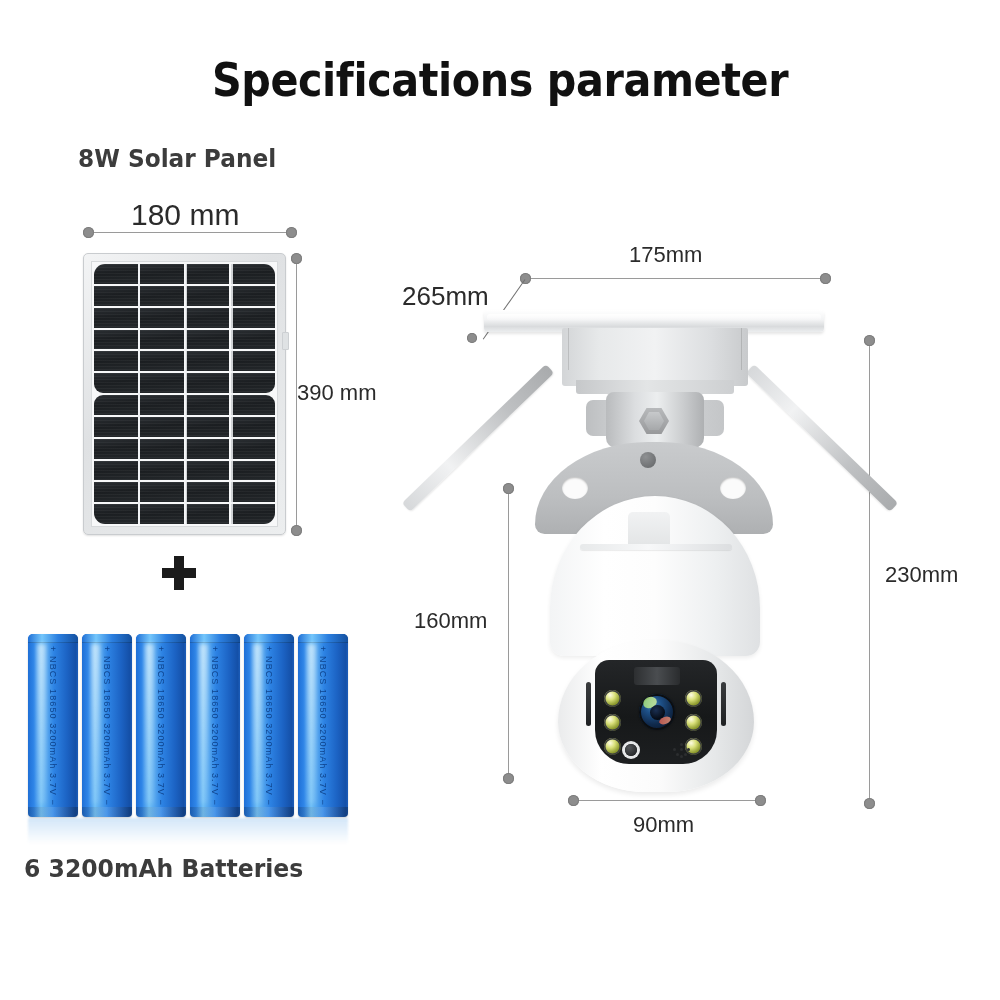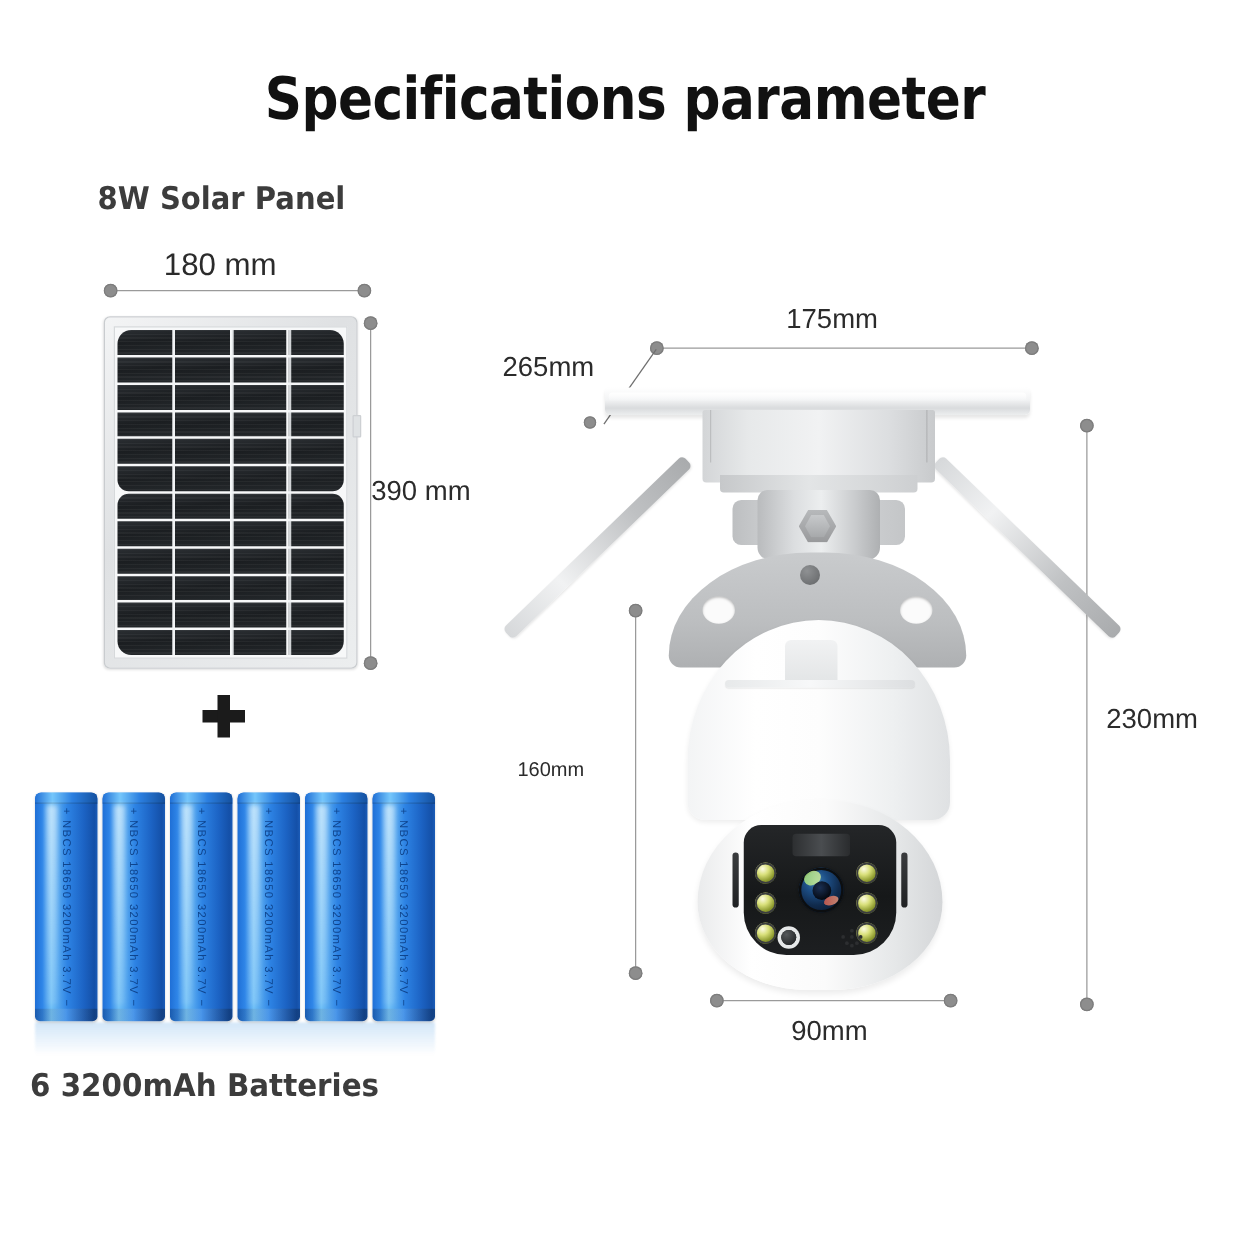--- a/index.html
+++ b/index.html
@@ -349,21 +349,21 @@
 </style>
 </head>
 <body>
 
 <div id="stage">
 
   <div class="page-title">Specifications parameter</div>
 
   <div class="panel-title">8W Solar Panel</div>
 
-  <div class="dim-label" style="left:131px;top:198px;font-size:25px;">180 mm</div>
+  <div class="dim-label" style="left:131px;top:198px;font-size:30px;">180 mm</div>
   <div class="dim-line h" style="left:88px;top:232px;width:203px;"></div>
   <div class="dim-dot" style="left:83px;top:227px;"></div>
   <div class="dim-dot" style="left:286px;top:227px;"></div>
 
   <div class="dim-label" style="left:297px;top:380px;font-size:22px;">390 mm</div>
   <div class="dim-line v" style="left:296px;top:258px;height:272px;"></div>
   <div class="dim-dot" style="left:291px;top:253px;"></div>
   <div class="dim-dot" style="left:291px;top:525px;"></div>
 
   <div id="solar-panel">
@@ -466,25 +466,25 @@
       </div>
     </div>
   <div id="battery-reflection"></div>
   <div class="battery-title">6 3200mAh Batteries</div>
 
   <div class="dim-label" style="left:629px;top:242px;font-size:22px;">175mm</div>
   <div class="dim-line h" style="left:525px;top:278px;width:300px;"></div>
   <div class="dim-dot" style="left:520px;top:273px;"></div>
   <div class="dim-dot" style="left:820px;top:273px;"></div>
 
-  <div class="dim-label" style="left:402px;top:281px;font-size:22px;">265mm</div>
+  <div class="dim-label" style="left:402px;top:281px;font-size:26px;">265mm</div>
   <div class="leader" style="left:525px;top:279px;width:73px;transform:rotate(125deg);"></div>
   <div class="dim-dot sm" style="left:467px;top:333px;"></div>
 
-  <div class="dim-label" style="left:414px;top:608px;font-size:16px;">160mm</div>
+  <div class="dim-label" style="left:414px;top:608px;font-size:22px;">160mm</div>
   <div class="dim-line v" style="left:508px;top:488px;height:290px;"></div>
   <div class="dim-dot" style="left:503px;top:483px;"></div>
   <div class="dim-dot" style="left:503px;top:773px;"></div>
 
   <div class="dim-label" style="left:885px;top:562px;font-size:22px;">230mm</div>
   <div class="dim-line v" style="left:869px;top:340px;height:463px;"></div>
   <div class="dim-dot" style="left:864px;top:335px;"></div>
   <div class="dim-dot" style="left:864px;top:798px;"></div>
 
   <div class="dim-line h" style="left:573px;top:800px;width:187px;"></div>

